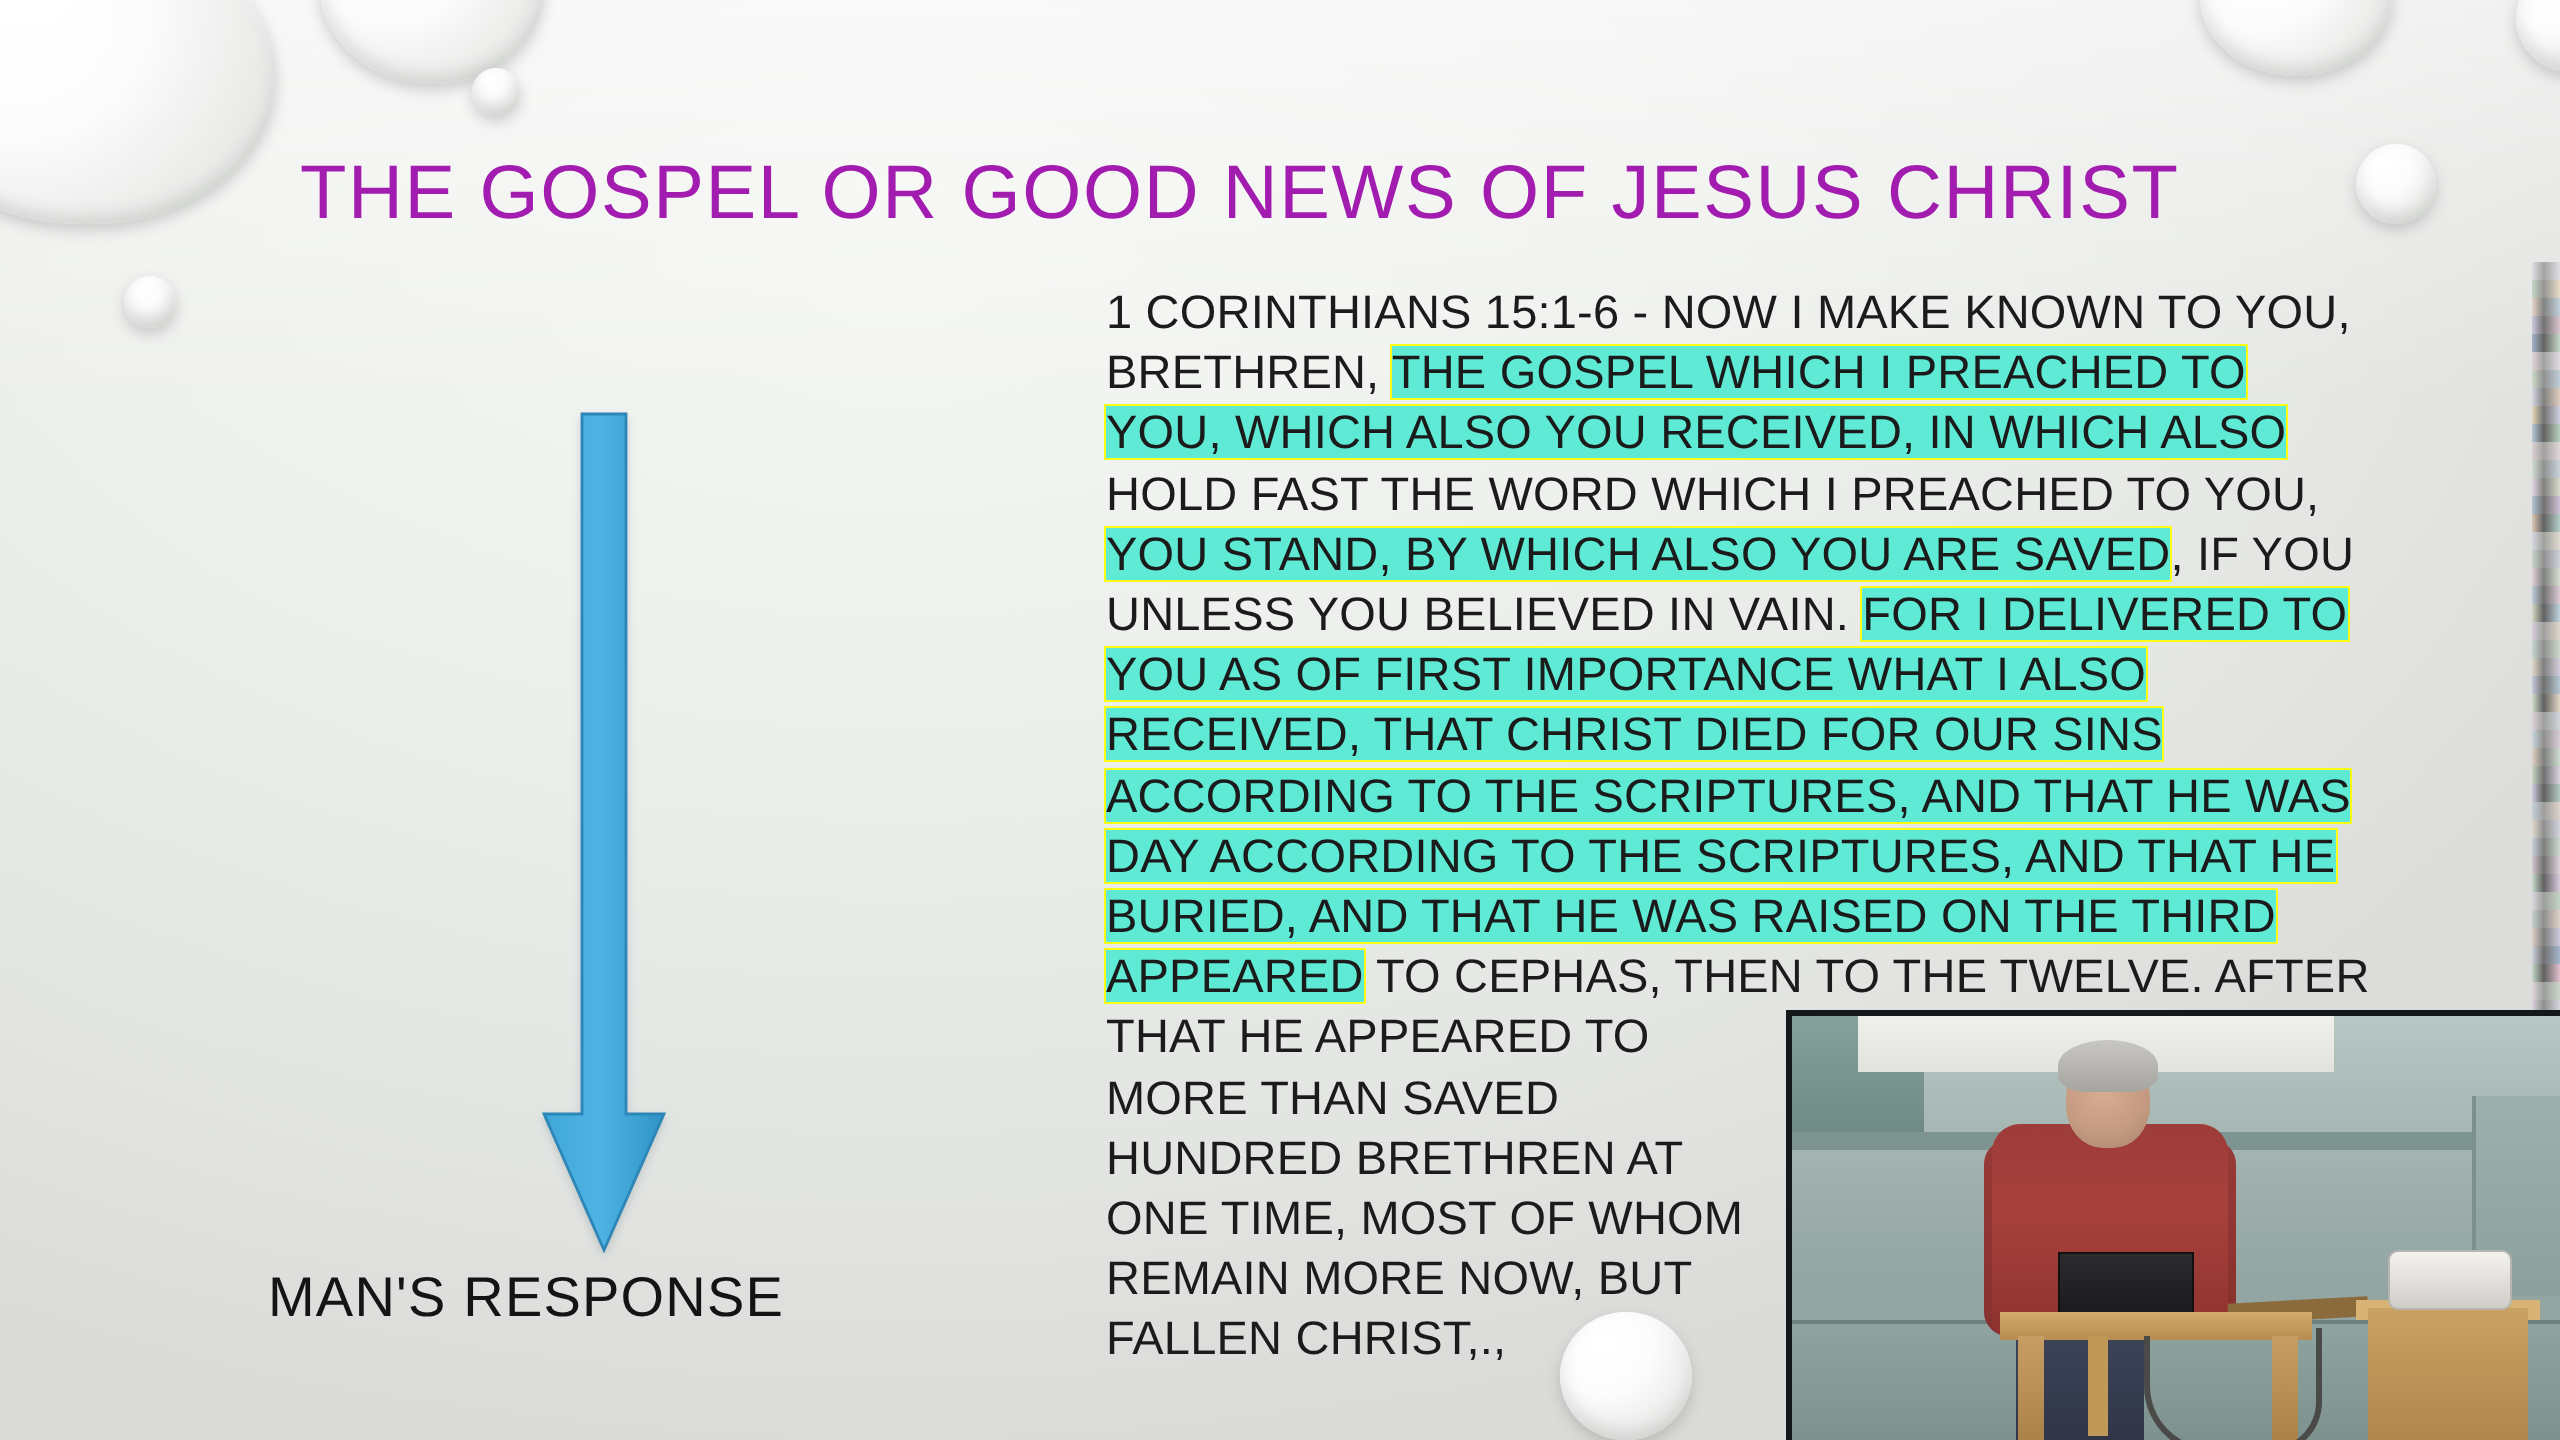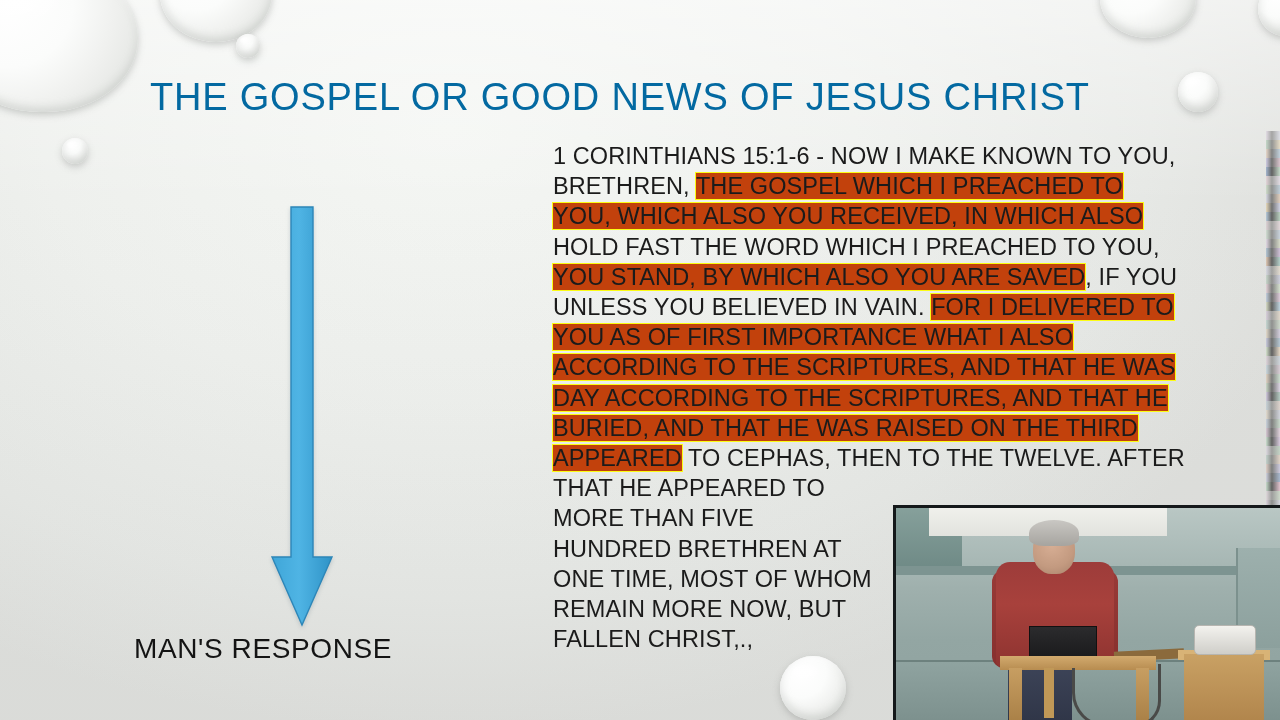--- a/index.html
+++ b/index.html
@@ -60,21 +60,21 @@
   #b8 { left: 780px;  top: 656px; width: 66px;  height: 64px;  }
   #b9 { left: 1240px; top: 596px; width: 44px;  height: 44px;  }
 
   
   .slide-title {
     position: absolute;
     left: 150px;
     top: 76px;
     font-size: 38px;
     letter-spacing: 0.8px;
-    color: #0369a1;
+    color: #a21caf;
     font-weight: 400;
     white-space: nowrap;
   }
   .left-heading {
     position: absolute;
     left: 66px;
     top: 146px;
     font-size: 30px;
     letter-spacing: 0.6px;
     color: #141414;
@@ -108,21 +108,21 @@
     left: 553px;
     top: 141px;
     width: 690px;
     font-size: 23.5px;
     line-height: 30.2px;
     color: #1b1b1b;
     letter-spacing: 0.1px;
   }
   .scripture .ln { white-space: nowrap; }
   .hl {
-    background: #c2410c;
+    background: #5eead4;
     box-shadow: 0 0 0 1px #fcfc15;
   }
 
   
   .video-inset {
     position: absolute;
     left: 893px;
     top: 505px;
     width: 387px;
     height: 215px;
@@ -291,26 +291,27 @@
   </div>
 
   <div class="scripture">
       <div class="ln"><span>1 CORINTHIANS 15:1-6 -  NOW I MAKE KNOWN TO YOU,</span></div>
       <div class="ln"><span>BRETHREN, </span><span class="hl">THE GOSPEL WHICH I PREACHED TO</span></div>
       <div class="ln"><span class="hl">YOU, WHICH ALSO YOU RECEIVED, IN WHICH ALSO</span></div>
       <div class="ln"><span>HOLD FAST THE WORD WHICH I PREACHED TO YOU,</span></div>
       <div class="ln"><span class="hl">YOU STAND, BY WHICH ALSO YOU ARE SAVED</span><span>, IF YOU</span></div>
       <div class="ln"><span>UNLESS YOU BELIEVED IN VAIN. </span><span class="hl">FOR I DELIVERED TO</span></div>
       <div class="ln"><span class="hl">YOU AS OF FIRST IMPORTANCE WHAT I ALSO</span></div>
+      <div class="ln"><span class="hl">RECEIVED, THAT CHRIST DIED FOR OUR SINS</span></div>
       <div class="ln"><span class="hl">ACCORDING TO THE SCRIPTURES, AND THAT HE WAS</span></div>
       <div class="ln"><span class="hl">DAY ACCORDING TO THE SCRIPTURES, AND THAT HE</span></div>
       <div class="ln"><span class="hl">BURIED, AND THAT HE WAS RAISED ON THE THIRD</span></div>
       <div class="ln"><span class="hl">APPEARED</span><span> TO CEPHAS, THEN TO THE TWELVE. AFTER</span></div>
       <div class="ln"><span>THAT HE APPEARED TO</span></div>
-      <div class="ln"><span>MORE THAN FIVE</span></div>
+      <div class="ln"><span>MORE THAN SAVED</span></div>
       <div class="ln"><span>HUNDRED BRETHREN AT</span></div>
       <div class="ln"><span>ONE TIME, MOST OF WHOM</span></div>
       <div class="ln"><span>REMAIN MORE NOW, BUT</span></div>
       <div class="ln"><span>FALLEN CHRIST,.,</span></div>
     </div>
 
   <div class="bubble" id="b8"></div>
   <div class="bubble" id="b9"></div>
 
   <div class="edge-strip">

